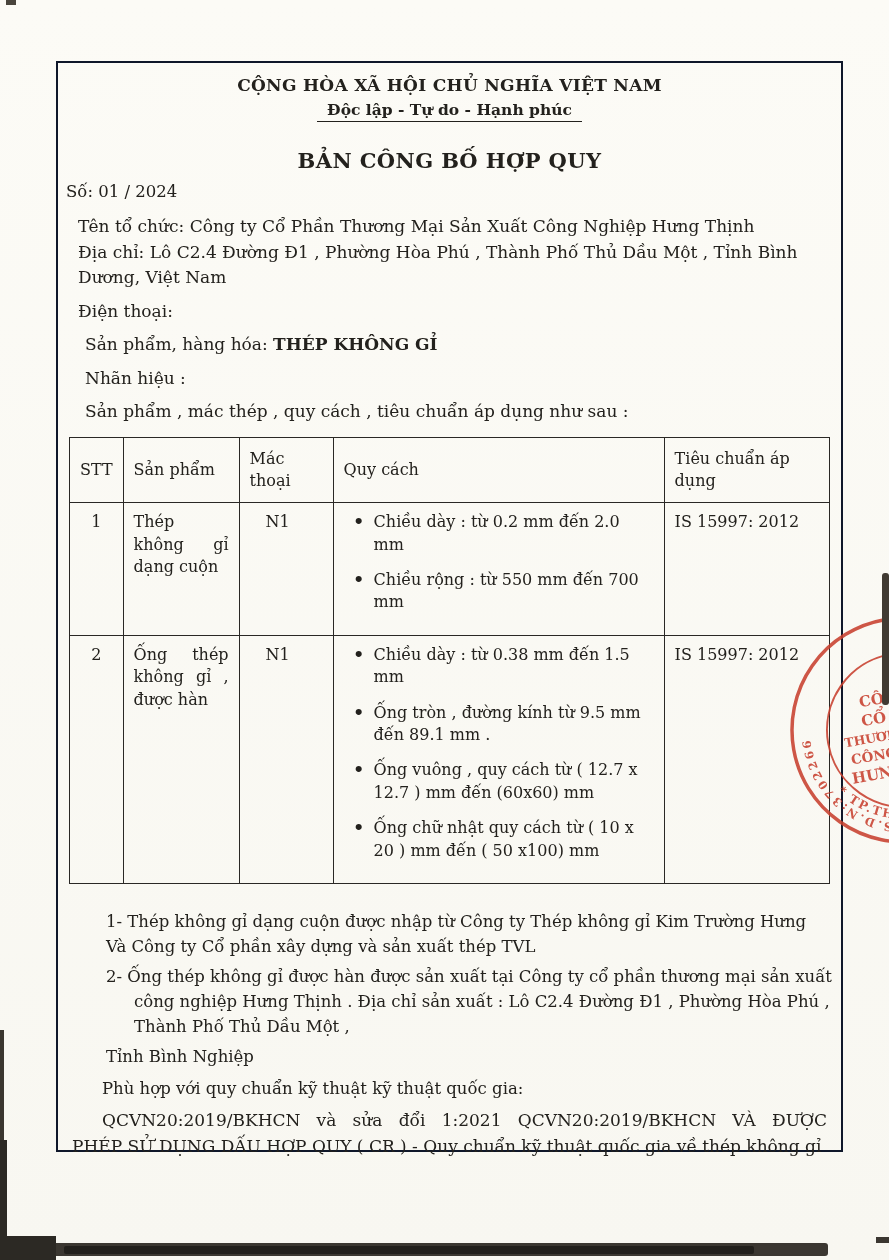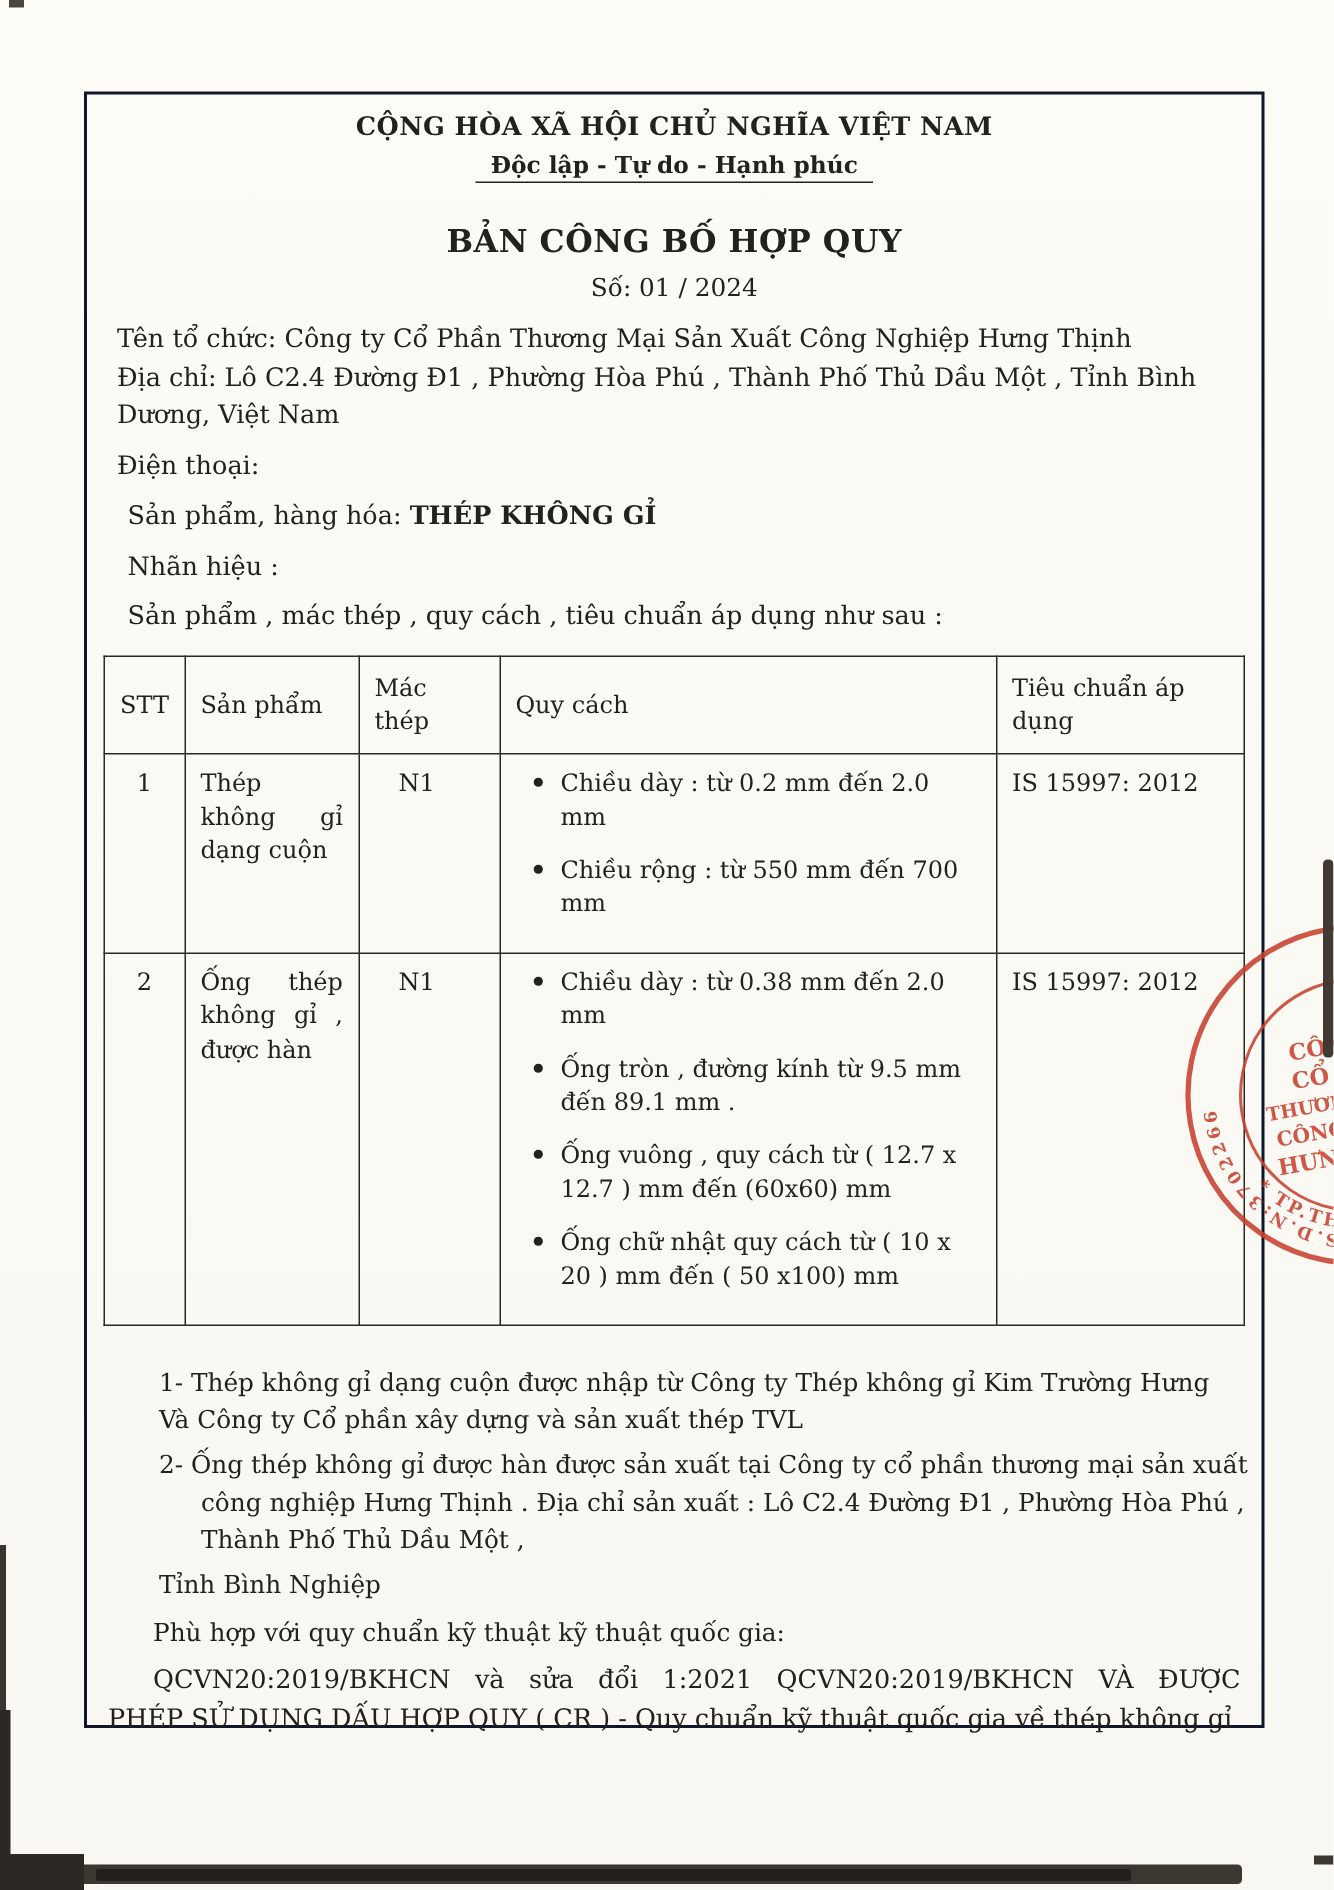--- a/index.html
+++ b/index.html
@@ -13,21 +13,21 @@
   }
   .frame{
     position:absolute; left:56px; top:61px; width:787px; height:1091px;
     border:2px solid #0f172a;
     padding:10px 8px;
   }
   .country{ font-size:17px; font-weight:bold; text-align:center; letter-spacing:.3px; margin-top:2px;}
   .motto-wrap{ text-align:center; margin-top:5px; }
   .motto{ display:inline-block; font-size:15.5px; font-weight:bold; border-bottom:1.6px solid #23211d; padding:0 10px 2px; }
   .title{ font-size:21px; font-weight:bold; text-align:center; margin-top:26px; letter-spacing:.4px; }
-  .doc-no{ font-size:16.5px; text-align:center; margin-top:9px; }
+  .doc-no{ font-size:16.5px; margin-top:9px; }
 
   .body-text{ font-size:17px; line-height:1.5; margin:13px 4px 0 12px; }
   .body-text p{ margin:0; }
   .gap{ margin-top:8px !important; }
   .ind{ padding-left:7px; }
 
   table.spec{
     width:calc(100% - 6px);
     margin:12px 2px 0 3px;
     border-collapse:collapse;
@@ -109,21 +109,21 @@
         <col class="c1">
         <col class="c2">
         <col class="c3">
         <col class="c4">
         <col class="c5">
       </colgroup>
     <thead>
       <tr>
         <th class="stt">STT</th>
         <th>Sản phẩm</th>
-        <th>Mác thép</th>
+        <th>Mác thoại</th>
         <th>Quy cách</th>
         <th>Tiêu chuẩn áp dụng</th>
       </tr>
     </thead>
     <tbody>
       <tr class="r1">
         <td class="stt">1</td>
         <td class="just">Thép không gỉ dạng cuộn</td>
         <td class="grade">N1</td>
         <td>
@@ -133,21 +133,21 @@
           </ul>
         </td>
         <td>IS 15997: 2012</td>
       </tr>
       <tr class="r2">
         <td class="stt">2</td>
         <td class="just">Ống thép không gỉ , được hàn</td>
         <td class="grade">N1</td>
         <td>
           <ul>
-            <li>Chiều dày : từ 0.38 mm đến 2.0 mm</li>
+            <li>Chiều dày : từ 0.38 mm đến 1.5 mm</li>
             <li>Ống tròn , đường kính từ 9.5 mm đến 89.1 mm .</li>
             <li>Ống vuông , quy cách từ ( 12.7 x 12.7 ) mm đến (60x60) mm</li>
             <li>Ống chữ nhật quy cách từ ( 10 x 20 ) mm đến ( 50 x100) mm</li>
           </ul>
         </td>
         <td>IS 15997: 2012</td>
       </tr>
     </tbody>
   </table>
 

